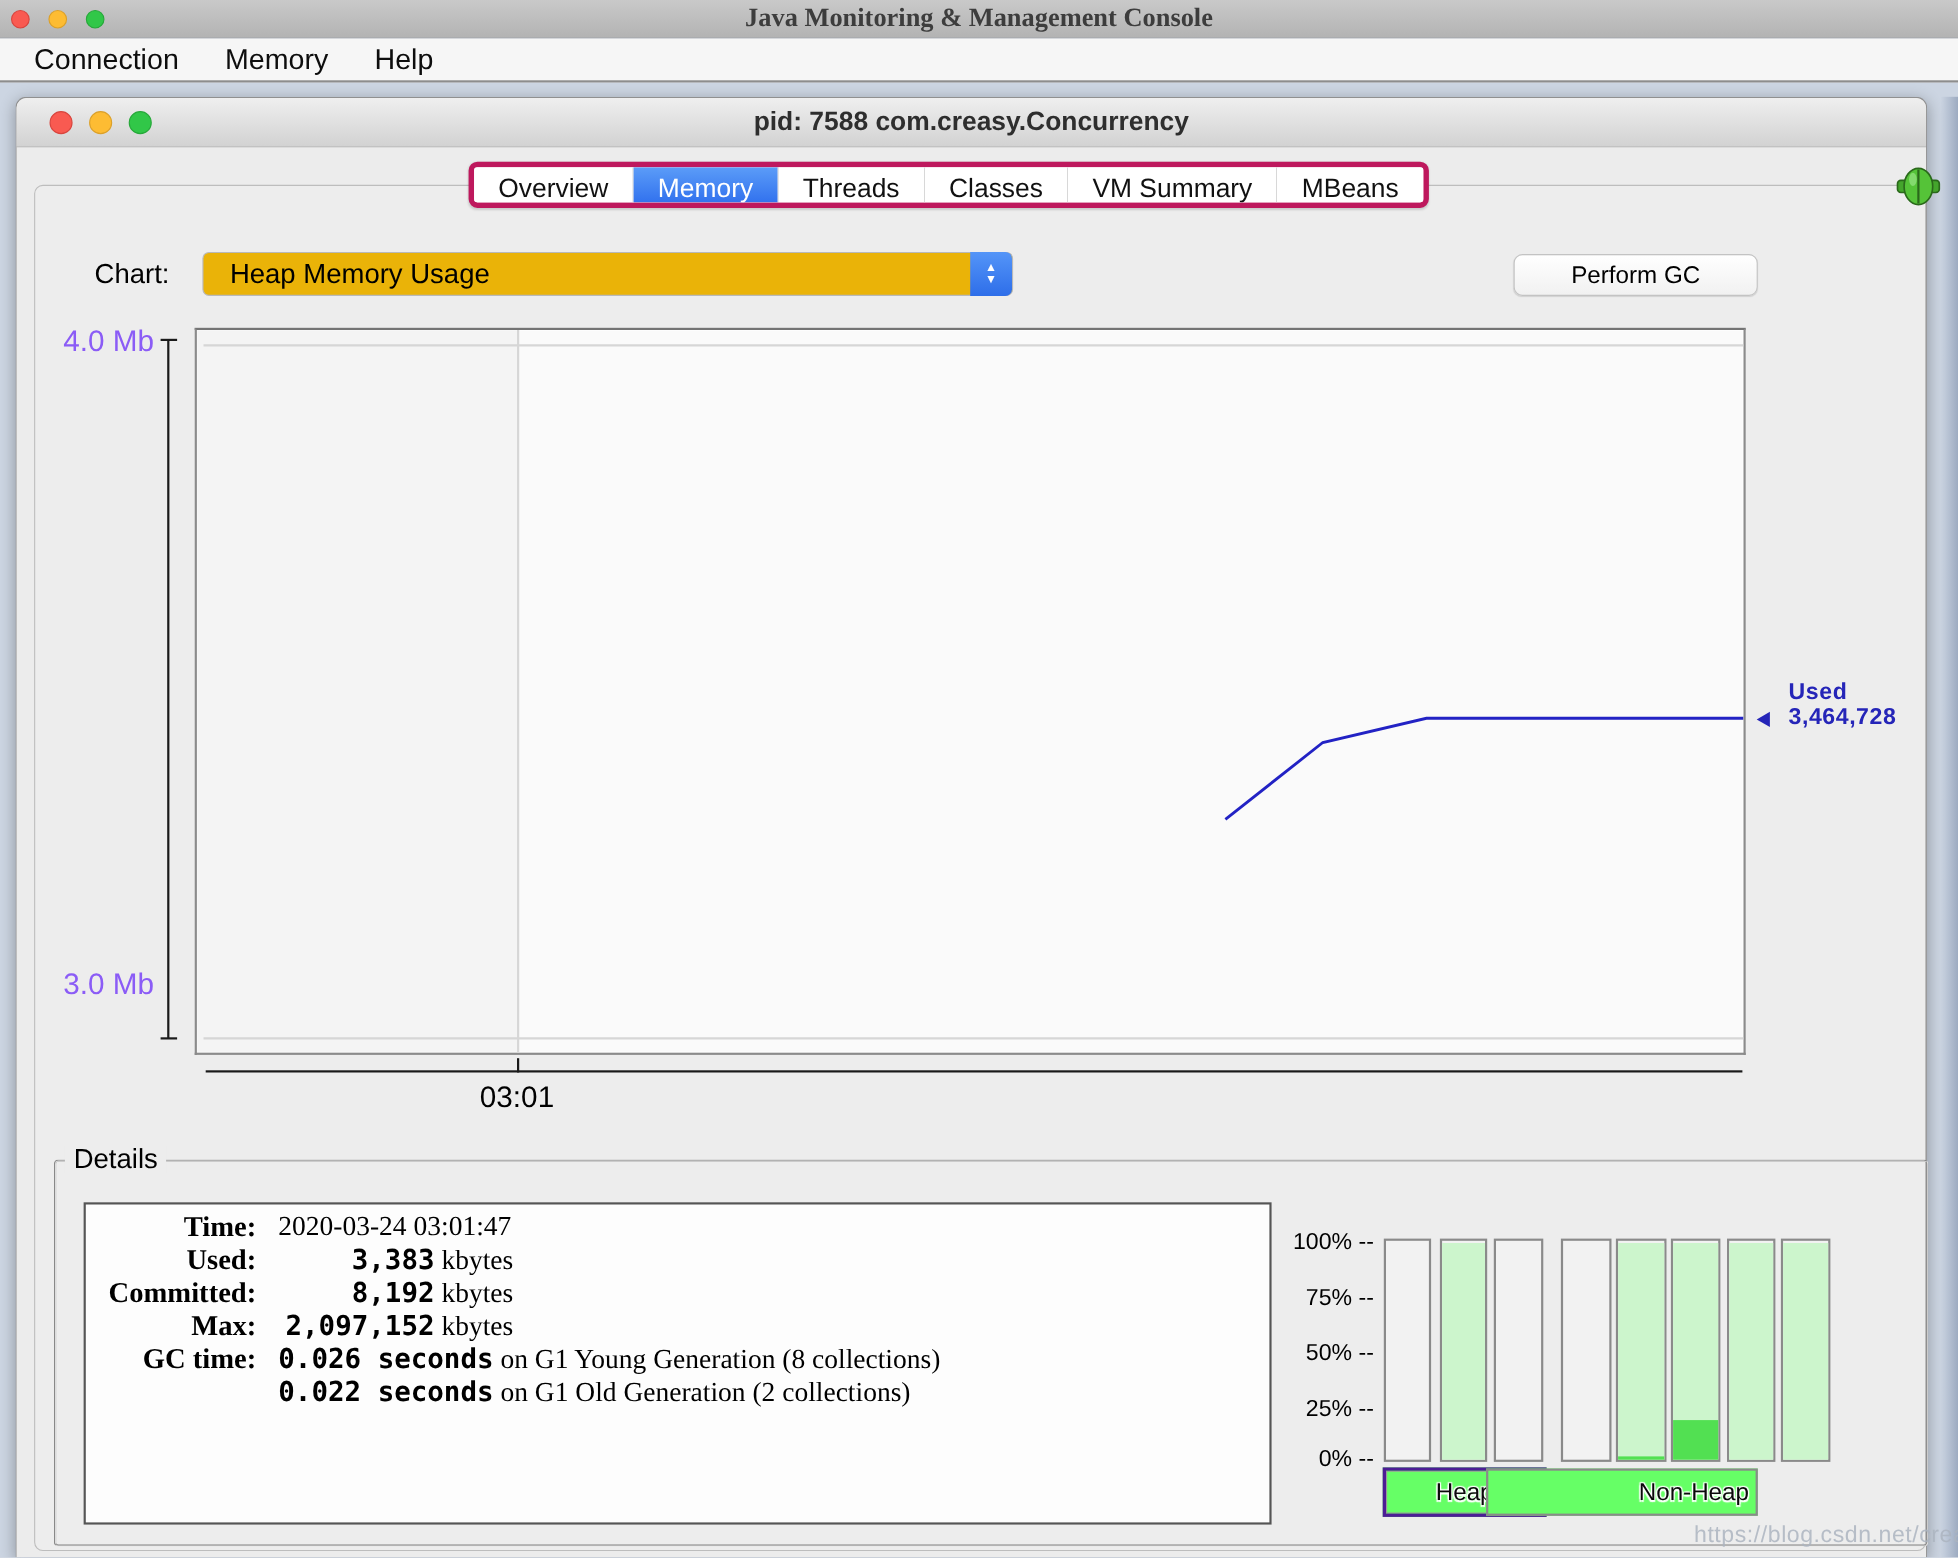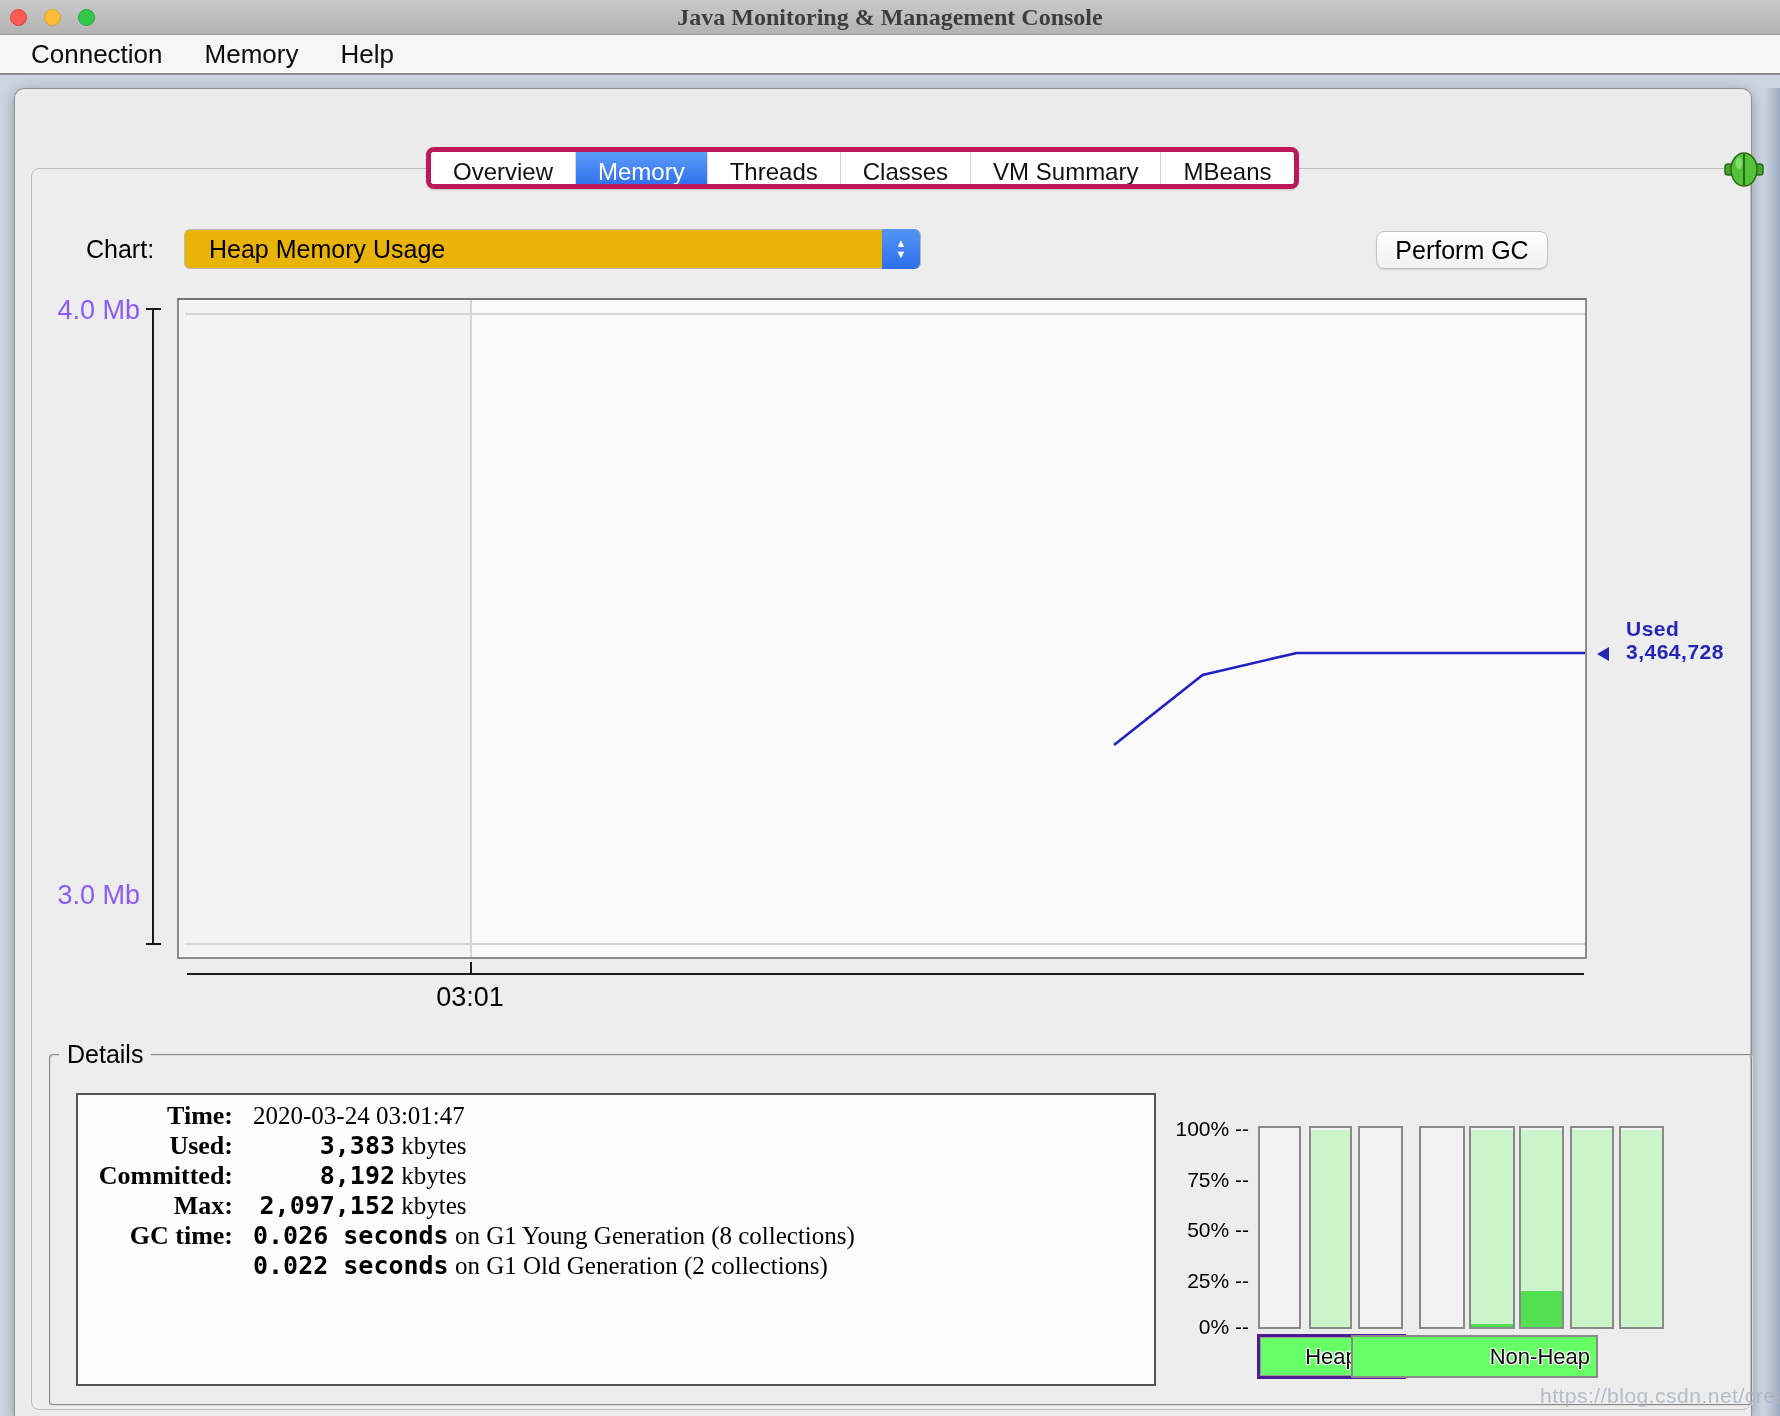--- a/index.html
+++ b/index.html
@@ -55,23 +55,23 @@
 
   
   .chart-label{position:absolute;left:71px;top:146px;font-size:25px;color:#000;}
   .chart-select{position:absolute;left:169px;top:140px;width:737px;height:40px;
     background:#eab308;border:1px solid #b9b9b9;border-radius:6px;
     font-size:25px;color:#000;line-height:38px;padding-left:24px;}
   .stepper{position:absolute;right:0;top:-1px;width:38px;height:40px;
     background:linear-gradient(#5495f8,#2e6ee9);border-radius:0 6px 6px 0;
     display:flex;flex-direction:column;align-items:center;justify-content:center;}
   .stepper span{color:#fff;font-size:11px;line-height:11px;display:block;}
-  .gc-btn{position:absolute;left:1361px;top:142px;width:172px;height:38px;
+  .gc-btn{position:absolute;left:1361px;top:142px;width:222px;height:38px;
     background:linear-gradient(#ffffff,#f1f1f1);border:1px solid #c3c3c3;border-radius:8px;
-    font-size:25px;color:#000;font-family:"Liberation Sans",sans-serif;
+    font-size:22px;color:#000;font-family:"Liberation Sans",sans-serif;
     box-shadow:0 1px 1px rgba(0,0,0,0.12);}
 
   
   .ylab{position:absolute;left:20px;width:105px;text-align:right;font-size:27px;color:#8b5cf6;}
   .ylab.top{top:206px;}
   .ylab.bot{top:791px;}
   .yaxis-line{position:absolute;left:137px;top:220px;width:2px;height:635px;background:#1a1a1a;}
   .ytick{position:absolute;left:131px;width:15px;height:2px;background:#1a1a1a;}
   .ytick.top{top:219px;}
   .ytick.bot{top:854px;}
@@ -145,20 +145,28 @@
   <div class="menubar">
       <span class="menu-item">Connection</span>
       <span class="menu-item">Memory</span>
       <span class="menu-item">Help</span>
     </div>
 
   <div class="edge-strip"></div>
 
   <div class="jwindow">
 
+    <div class="win-titlebar">
+      <div class="win-title">pid: 7588 com.creasy.Concurrency</div>
+      <div class="win-lights">
+        <span class="light red"></span>
+        <span class="light yellow"></span>
+        <span class="light green"></span>
+      </div>
+    </div>
 
     <div class="content-panel"></div>
 
     <div class="tabs">
         <div class="tab">Overview</div>
         <div class="tab selected">Memory</div>
         <div class="tab">Threads</div>
         <div class="tab">Classes</div>
         <div class="tab">VM Summary</div>
         <div class="tab">MBeans</div>

